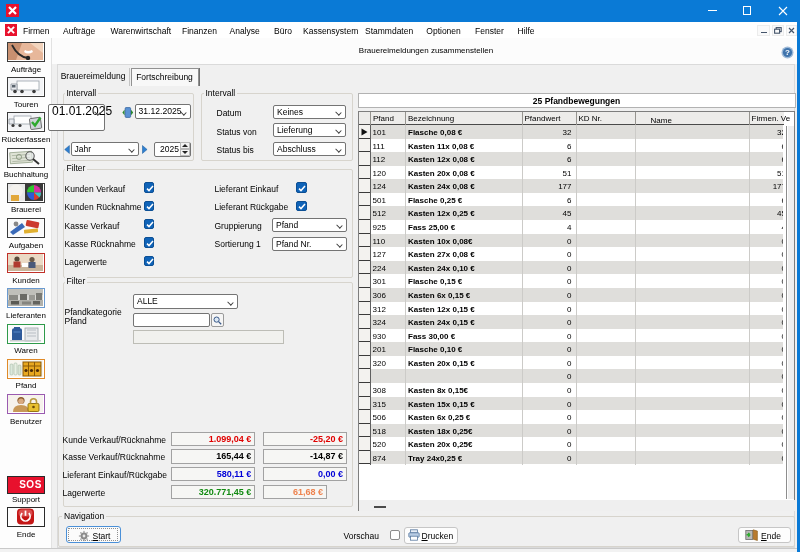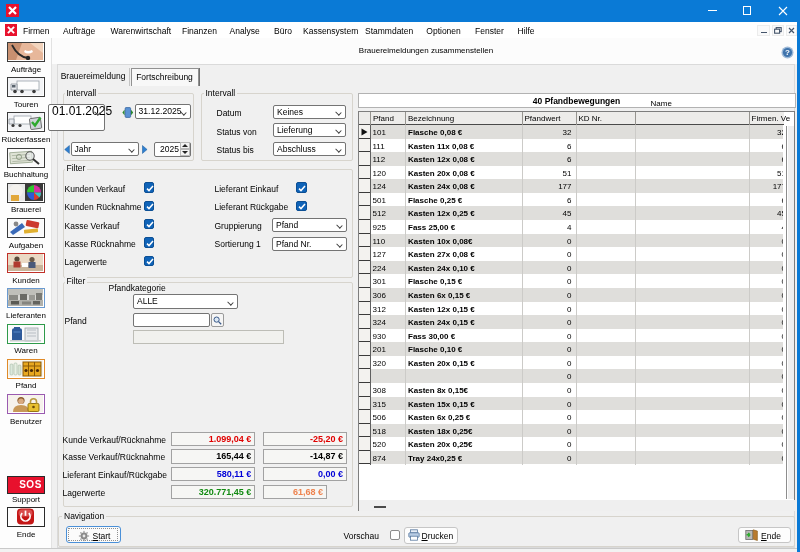--- a/index.html
+++ b/index.html
@@ -299,21 +299,21 @@
 <div class="t" style="left:214.5px;top:202.3px;">Lieferant Rückgabe</div>
 <div class="cbx" style="left:296px;top:200.6px;">
       <svg width="8" height="7" viewBox="0 0 8 7">
         <path d="M1 3.6 L3 5.6 L7 1" stroke="#fff" stroke-width="1.5" fill="none"></path>
       </svg>
     </div>
 <div class="t" style="left:214.5px;top:221px;">Gruppierung</div>
 <div class="combo" style="left:272px;top:218px;width:74.5px;height:14px;font-size:8.5px;line-height:12px;">Pfand<span class="chev" style="top:4.0px"></span></div>
 <div class="t" style="left:214.5px;top:239.4px;">Sortierung 1</div>
 <div class="combo" style="left:272px;top:236.5px;width:74.5px;height:14px;font-size:8.5px;line-height:12px;">Pfand Nr.<span class="chev" style="top:4.0px"></span></div>
-<div class="t" style="left:64.5px;top:283px;margin-left:44px;">Pfandkategorie</div>
+<div class="t" style="left:64.5px;top:307px;">Pfandkategorie</div>
 <div class="combo" style="left:133px;top:294.3px;width:105px;height:15px;font-size:8.5px;line-height:13px;">ALLE<span class="chev" style="top:4.5px"></span></div>
 <div class="t" style="left:64.5px;top:315.5px;">Pfand</div>
 <div class="ab" style="left:133px;top:313.2px;width:77px;height:13.8px;background:#fff;border:1px solid #747474;border-radius:2px;"></div>
 <div class="ab" style="left:210.8px;top:313.2px;width:13.5px;height:13.8px;background:#f5f5f5;border:1px solid #9a9a9a;border-radius:2px;"></div>
 <svg class="ab" style="left:213px;top:315.5px" width="9" height="9" viewBox="0 0 9 9">
       <circle cx="3.6" cy="3.6" r="2.6" fill="#dce8f4" stroke="#3a5a8a" stroke-width="1"></circle>
       <line x1="5.6" y1="5.6" x2="8.2" y2="8.2" stroke="#3a5a8a" stroke-width="1.3"></line>
     </svg>
 <div class="ab" style="left:133px;top:330.3px;width:151px;height:13.5px;background:#f1f1ee;border:1px solid #bdbdb6;"></div>
 <div class="t" style="left:62.6px;top:434.5px;">Kunde Verkauf/Rücknahme</div>
@@ -321,28 +321,28 @@
 <div class="sbox" style="left:263px;top:431.9px;width:84px;height:14px;color:#e00000;">-25,20 €</div>
 <div class="t" style="left:62.6px;top:452.0px;">Kasse Verkauf/Rücknahme</div>
 <div class="sbox" style="left:171.3px;top:449.4px;width:84px;height:14.2px;color:#000000;">165,44 €</div>
 <div class="sbox" style="left:263px;top:449.4px;width:84px;height:14.2px;color:#000000;">-14,87 €</div>
 <div class="t" style="left:62.6px;top:469.5px;">Lieferant Einkauf/Rückgabe</div>
 <div class="sbox" style="left:171.3px;top:466.9px;width:84px;height:14.2px;color:#0000d8;">580,11 €</div>
 <div class="sbox" style="left:263px;top:466.9px;width:84px;height:14.2px;color:#0000d8;">0,00 €</div>
 <div class="t" style="left:62.6px;top:487.5px;">Lagerwerte</div>
 <div class="sbox" style="left:171.3px;top:484.9px;width:84px;height:14.2px;color:#118a11;">320.771,45 €</div>
 <div class="sbox" style="left:263px;top:484.9px;width:64px;height:14.2px;color:#ee834e;">61,68 €</div>
-<div class="ab" style="left:357.5px;top:92.5px;width:438px;height:15.5px;background:#fff;border:1px solid #b2b2b2;font-size:8.5px;font-weight:bold;text-align:center;line-height:14.5px;">40 Pfandbewegungen</div>
+<div class="ab" style="left:357.5px;top:92.5px;width:438px;height:15.5px;background:#fff;border:1px solid #b2b2b2;font-size:8.5px;font-weight:bold;text-align:center;line-height:14.5px;">25 Pfandbewegungen</div>
 <div class="ab" style="left:357.5px;top:111px;width:437.5px;height:400px;border:1px solid #7e7e7e;background:#fff;"></div>
 <div class="ab" style="left:358.5px;top:111.5px;width:425px;height:13.5px;background:#edecea;border-bottom:1px solid #4a4a4a;"></div>
 <div class="t8" style="left:373px;top:114.2px;">Pfand</div>
 <div class="t8" style="left:408px;top:114.2px;">Bezeichnung</div>
 <div class="t8" style="left:524.5px;top:114.2px;">Pfandwert</div>
 <div class="t8" style="left:578.5px;top:114.2px;">KD Nr.</div>
-<div class="t8" style="left:637.5px;top:99px;padding-left:13px;">Name</div>
+<div class="t8" style="left:637.5px;top:116px;padding-left:13px;">Name</div>
 <div class="t8" style="left:751.5px;top:114.2px;">Firmen. Ve</div>
 <div class="ab" style="left:369.5px;top:112px;width:1px;height:13px;background:#96948f;"></div>
 <div class="ab" style="left:405px;top:112px;width:1px;height:13px;background:#96948f;"></div>
 <div class="ab" style="left:522px;top:112px;width:1px;height:13px;background:#96948f;"></div>
 <div class="ab" style="left:576px;top:112px;width:1px;height:13px;background:#96948f;"></div>
 <div class="ab" style="left:635px;top:112px;width:1px;height:13px;background:#96948f;"></div>
 <div class="ab" style="left:749px;top:112px;width:1px;height:13px;background:#96948f;"></div>
 <div class="ab" style="left:358.5px;top:125.0px;width:424.5px;height:339.5px;overflow:hidden;">
 <div style="position:absolute;left:0;top:0.0px;width:424.5px;height:13.58px;background:#dfdedb;"></div>
 <div style="position:absolute;left:0;top:0.0px;width:11px;height:13.58px;background:#f3f2ef;border-bottom:1.4px solid #3a3a3a;"></div>

